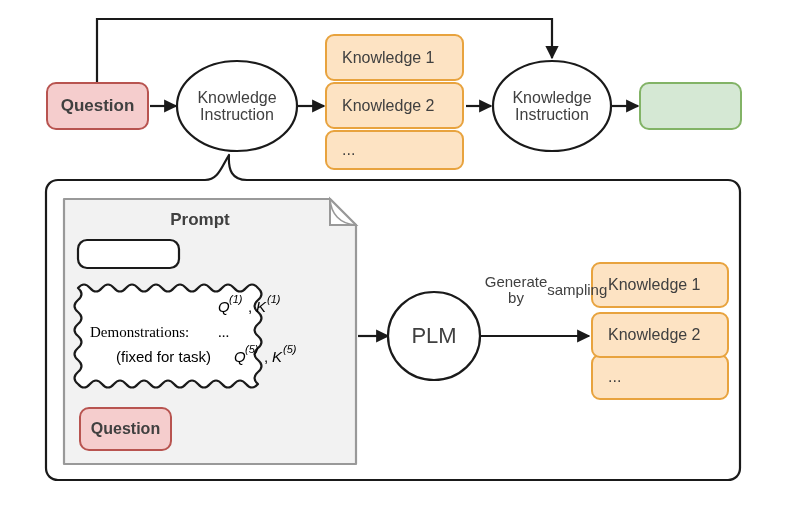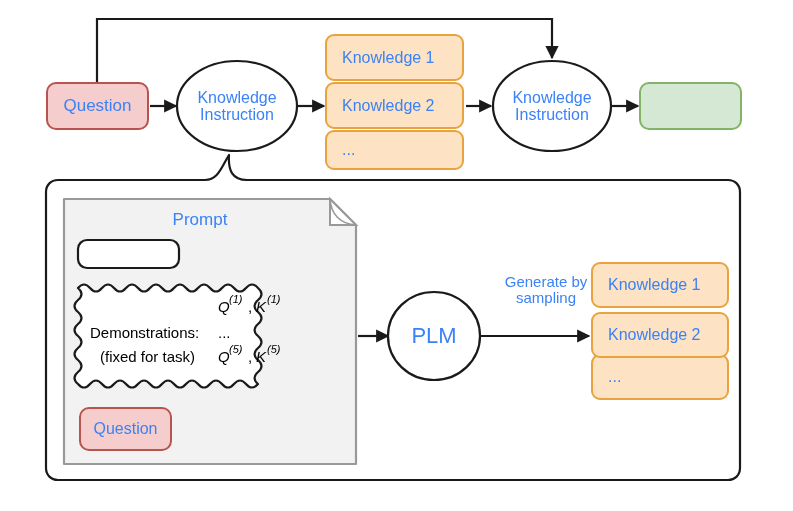--- a/index.html
+++ b/index.html
@@ -1,22 +1,22 @@
 <!DOCTYPE html>
 <html><head>
 <meta charset="utf-8">
 <style>
   html,body{margin:0;padding:0;background:#ffffff;}
   body{width:793px;height:511px;overflow:hidden;
        font-family:"Liberation Sans","DejaVu Sans",sans-serif;}
   #stage{position:relative;width:793px;height:511px;}
   svg#canvas{position:absolute;left:0;top:0;width:793px;height:511px;}
   .lbl{position:absolute;display:flex;align-items:center;justify-content:center;
-       text-align:center;line-height:1.08;color:#3b82f6;pointer-events:none;}
-  .bold{font-weight:normal;}
+       text-align:center;line-height:1.08;color:#404040;pointer-events:none;}
+  .bold{font-weight:bold;}
   .ital{font-style:italic;}
 </style>
 </head>
 <body>
 
 <div id="stage">
 
   <svg id="canvas" viewBox="0 0 793 511">
     <defs>
       <marker id="arrow" viewBox="0 0 10 10" refX="9" refY="5" markerWidth="6" markerHeight="6" orient="auto-start-reverse">
@@ -112,40 +112,40 @@
   <div style="position:absolute;left:90px;top:296px;width:240px;height:80px;font-size:15px;color:#000;">
 
     <div style="position:absolute;left:0;top:0;width:240px;height:24px;">
       <span class="ital" style="position:absolute;left:128px;top:2px;font-size:15px;">Q</span>
       <span class="ital" style="position:absolute;left:139px;top:-3px;font-size:11px;">(1)</span>
       <span style="position:absolute;left:158px;top:2px;font-size:15px;">,</span>
       <span class="ital" style="position:absolute;left:166px;top:2px;font-size:15px;">K</span>
       <span class="ital" style="position:absolute;left:177px;top:-3px;font-size:11px;">(1)</span>
     </div>
 
-    <div style="position:absolute;left:0;top:26px;width:240px;height:24px;">
+    <div style="position:absolute;left:0;top:26px;width:240px;height:24px;font-family:Liberation Serif, serif;">
       <span style="position:absolute;left:0;top:2px;font-size:15px;">Demonstrations:</span>
       <span style="position:absolute;left:128px;top:2px;font-size:15px;">...</span>
     </div>
 
-    <div style="position:absolute;left:0;top:50px;width:240px;height:24px;">
+    <div style="position:absolute;left:16px;top:50px;width:240px;height:24px;">
       <span style="position:absolute;left:10px;top:2px;font-size:15px;">(fixed for task)</span>
       <span class="ital" style="position:absolute;left:128px;top:2px;font-size:15px;">Q</span>
       <span class="ital" style="position:absolute;left:139px;top:-3px;font-size:11px;">(5)</span>
       <span style="position:absolute;left:158px;top:2px;font-size:15px;">,</span>
       <span class="ital" style="position:absolute;left:166px;top:2px;font-size:15px;">K</span>
       <span class="ital" style="position:absolute;left:177px;top:-3px;font-size:11px;">(5)</span>
     </div>
   </div>
 
   <div class="lbl bold" style="left:80px;top:408px;width:91px;height:42px;font-size:16px;">Question</div>
 
   <div class="lbl" style="left:388px;top:322px;width:92px;height:28px;font-size:22px;">PLM</div>
 
-  <div class="lbl" style="left:487px;top:268px;width:118px;height:44px;font-size:15px;flex-direction:column;">
+  <div class="lbl" style="left:487px;top:268px;width:118px;height:44px;font-size:15px;flex-direction:row;">
     <span>Generate by</span>
     <span>sampling</span>
   </div>
 
   <div class="lbl" style="left:600px;top:263px;width:124px;height:44px;font-size:16px;justify-content:flex-start;padding-left:8px;">Knowledge 1</div>
   <div class="lbl" style="left:600px;top:313px;width:124px;height:44px;font-size:16px;justify-content:flex-start;padding-left:8px;">Knowledge 2</div>
   <div class="lbl" style="left:600px;top:355px;width:124px;height:44px;font-size:16px;justify-content:flex-start;padding-left:8px;">...</div>
 
 </div>
 

